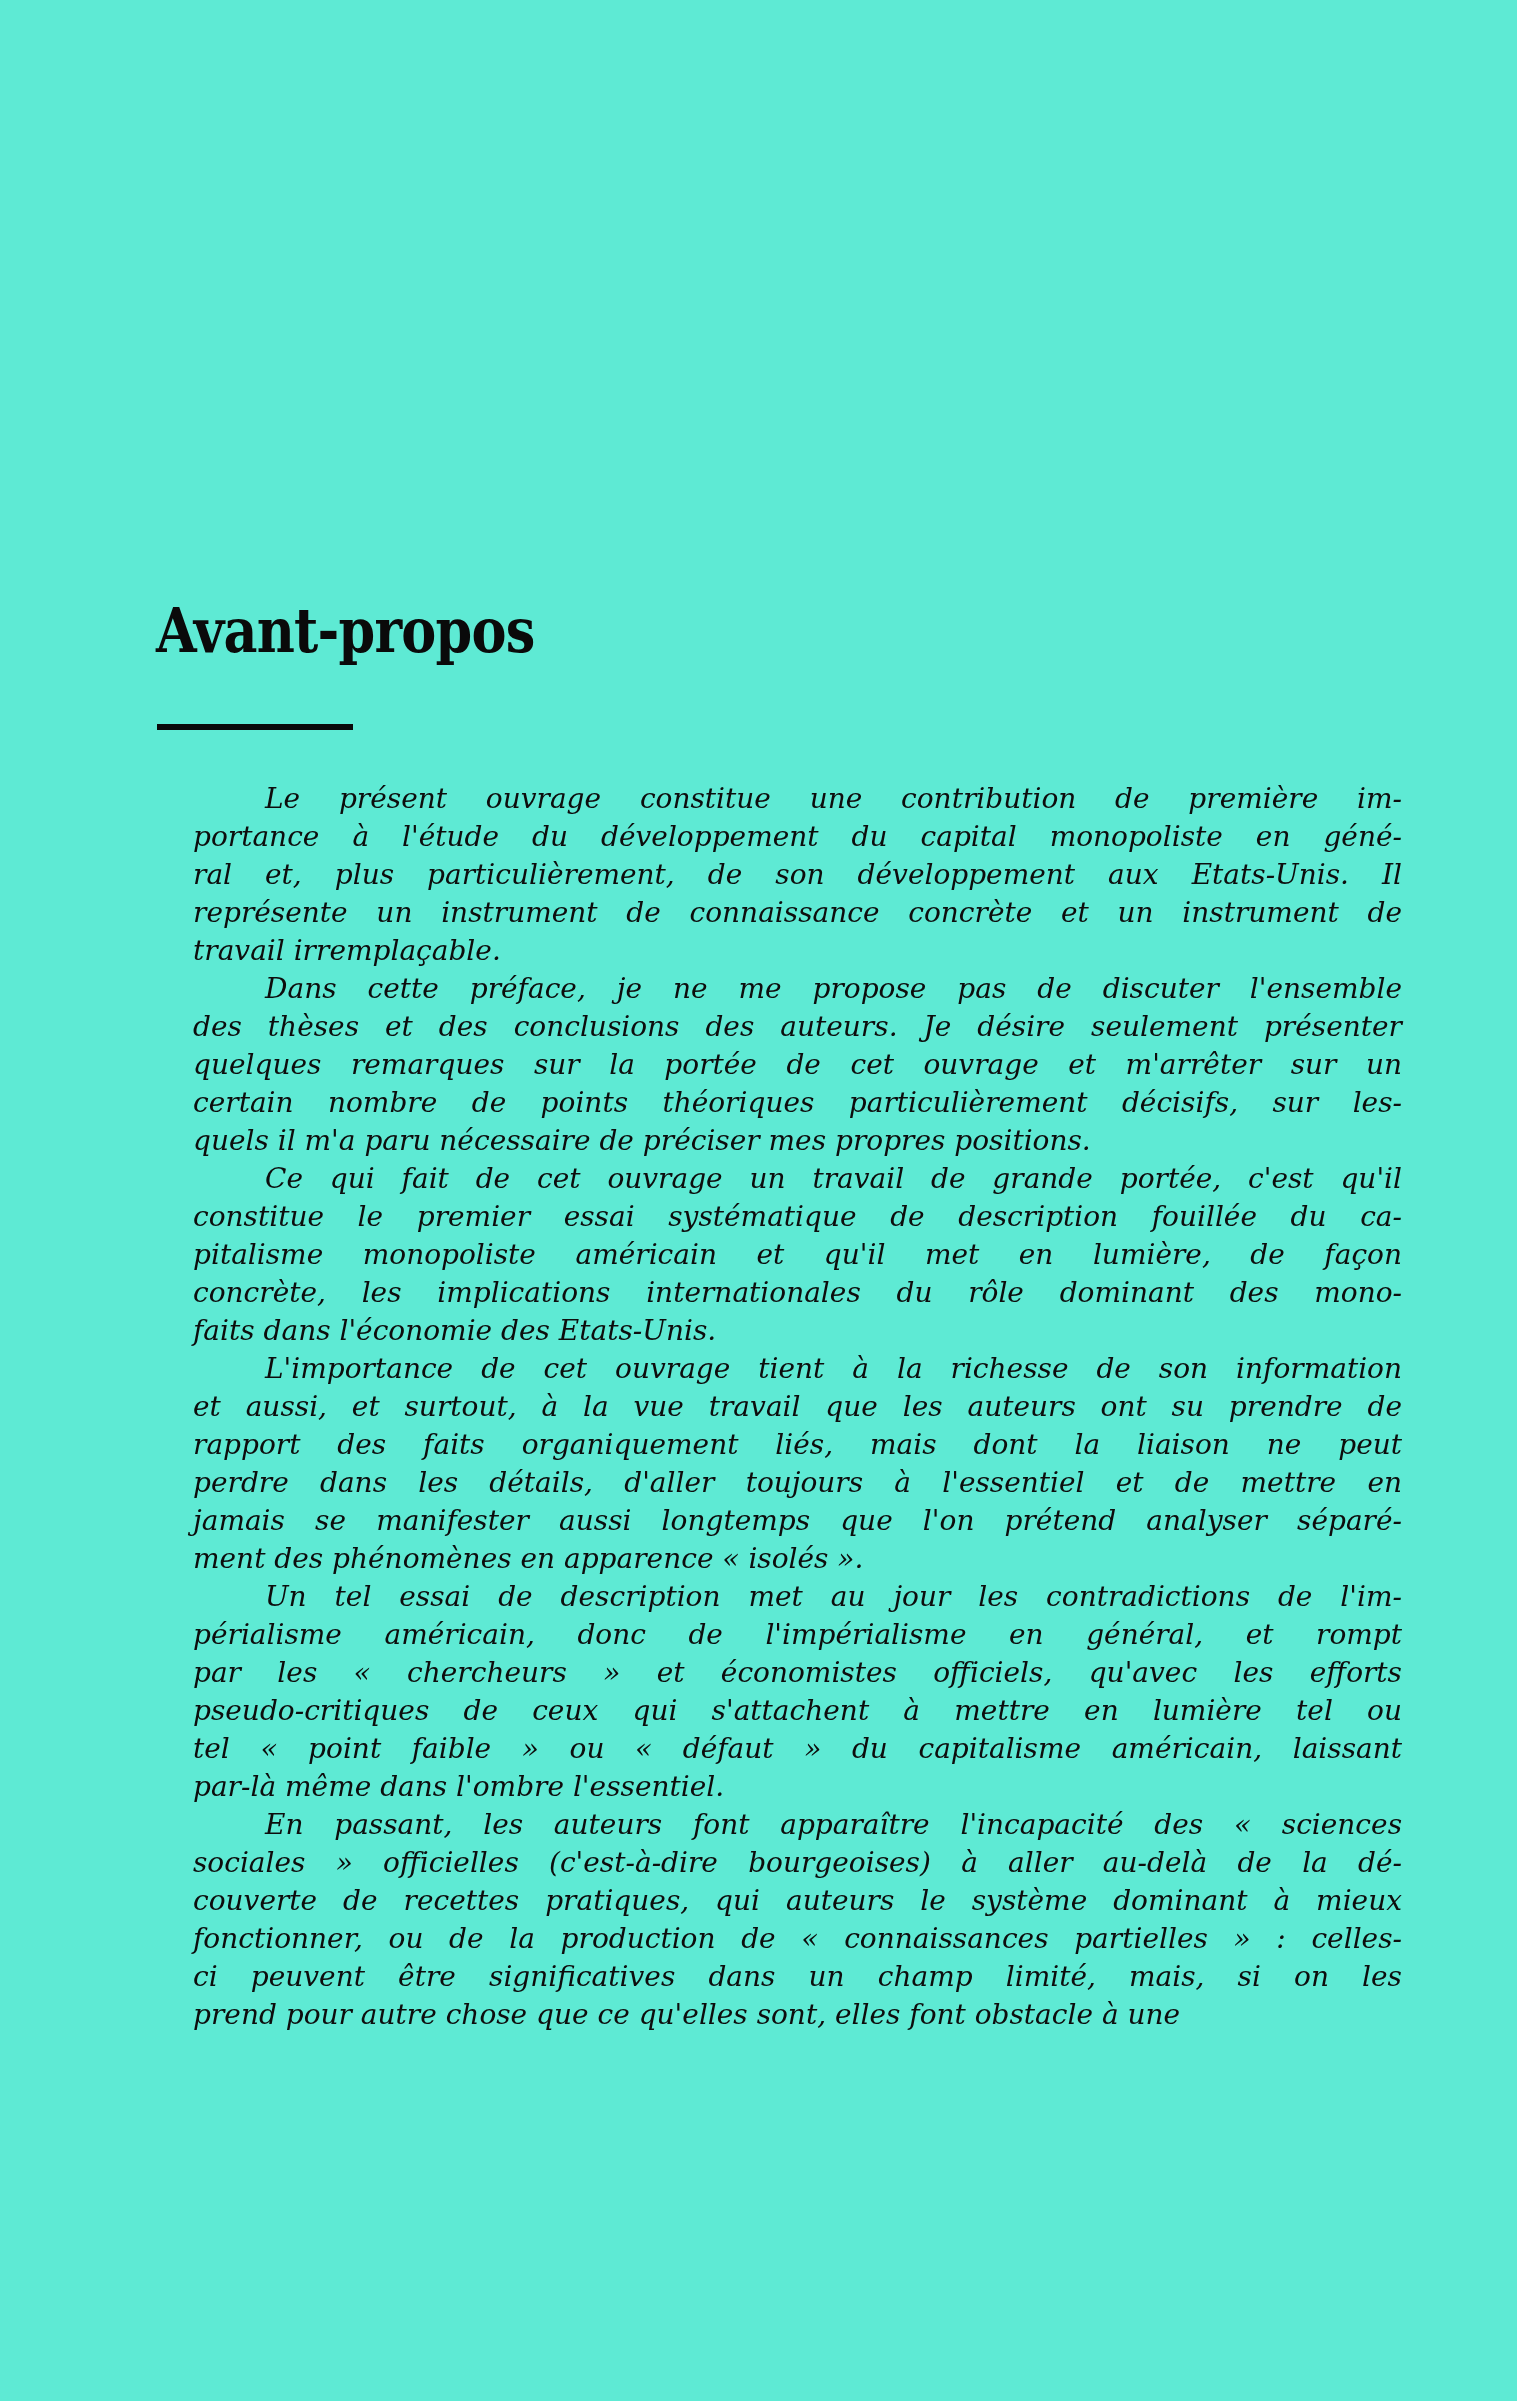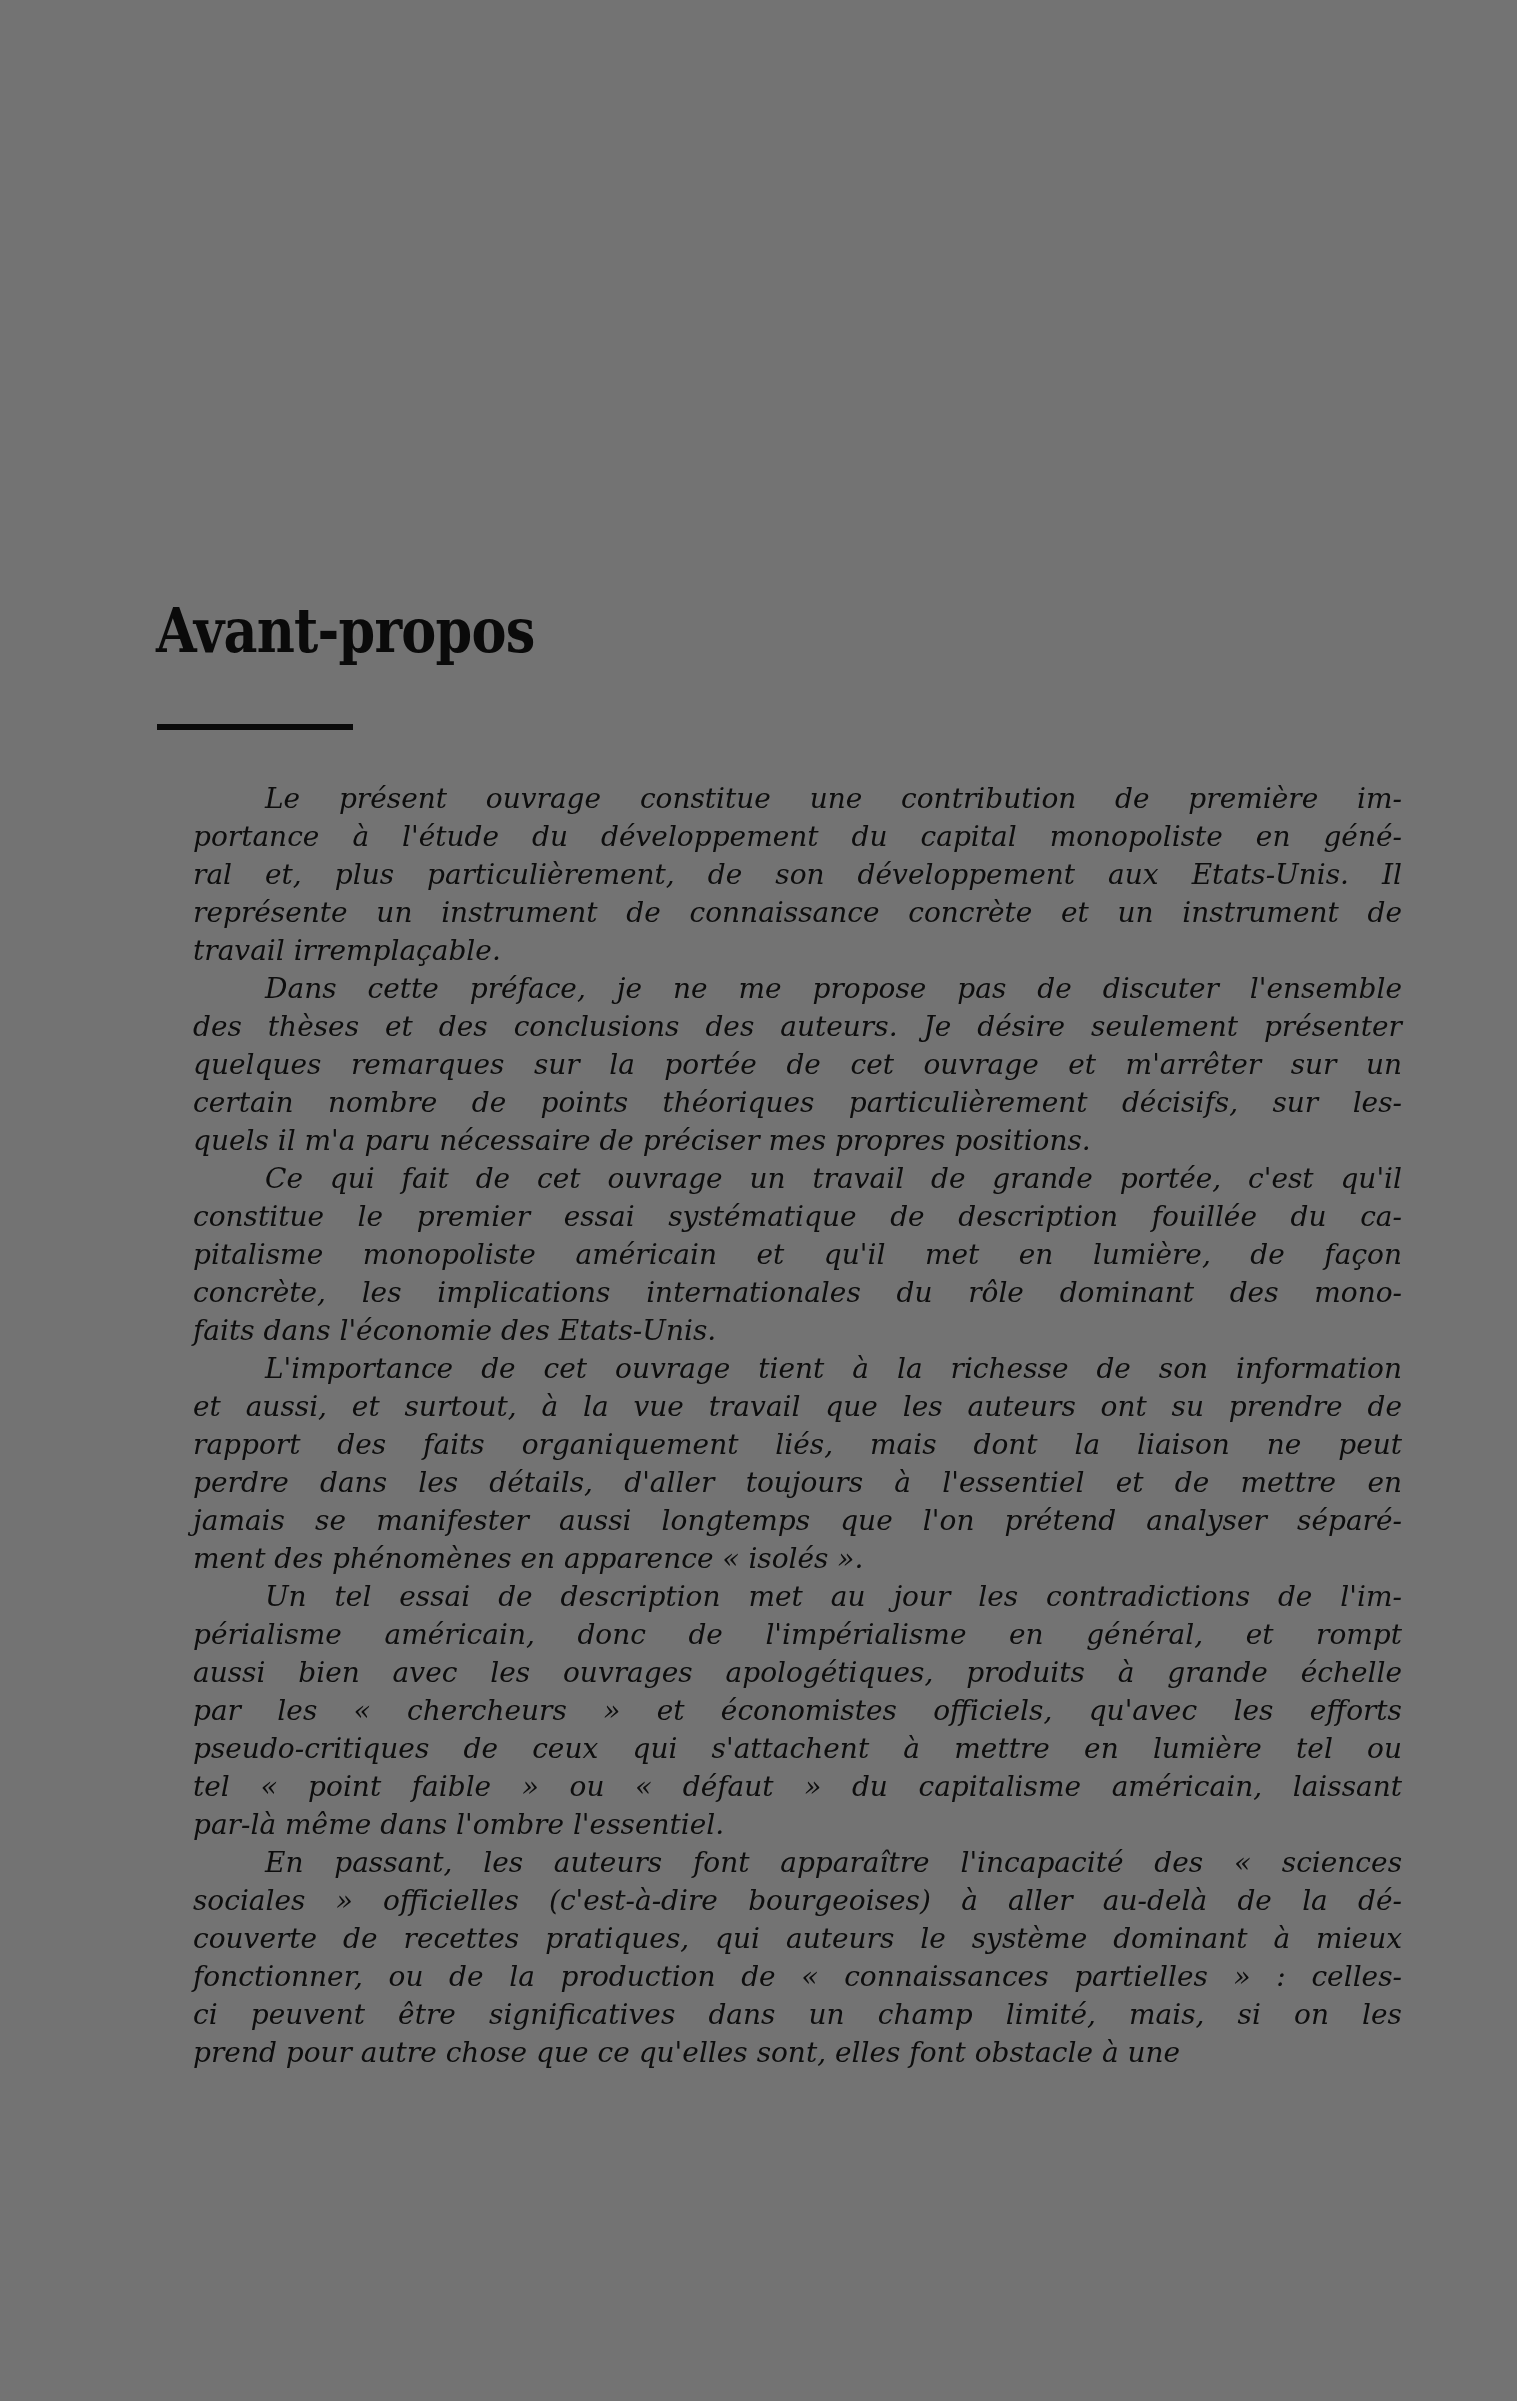--- a/index.html
+++ b/index.html
@@ -4,21 +4,21 @@
 <style>
   html, body {
     margin: 0;
     padding: 0;
     background: #ffffff;
   }
   .page {
     position: relative;
     width: 1518px;
     height: 2401px;
-    background: #737373;
+    background: #5eead4;
     overflow: hidden;
     font-family: "DejaVu Serif", serif;
   }
   .title {
     position: absolute;
     left: 156px;
     top: 595px;
     margin: 0;
     font-family: "DejaVu Serif", serif;
     font-weight: bold;
@@ -98,21 +98,20 @@
       <div class="line">et aussi, et surtout, à la vue travail que les auteurs ont su prendre de</div>
       <div class="line">rapport des faits organiquement liés, mais dont la liaison ne peut</div>
       <div class="line">perdre dans les détails, d'aller toujours à l'essentiel et de mettre en</div>
       <div class="line">jamais se manifester aussi longtemps que l'on prétend analyser séparé-</div>
       <div class="line plast">ment des phénomènes en apparence « isolés ».</div>
     </div>
 
     <div class="para">
       <div class="line first">Un tel essai de description met au jour les contradictions de l'im-</div>
       <div class="line">périalisme américain, donc de l'impérialisme en général, et rompt</div>
-      <div class="line">aussi bien avec les ouvrages apologétiques, produits à grande échelle</div>
       <div class="line">par les « chercheurs » et économistes officiels, qu'avec les efforts</div>
       <div class="line">pseudo-critiques de ceux qui s'attachent à mettre en lumière tel ou</div>
       <div class="line">tel « point faible » ou « défaut » du capitalisme américain, laissant</div>
       <div class="line plast">par-là même dans l'ombre l'essentiel.</div>
     </div>
 
     <div class="para">
       <div class="line first">En passant, les auteurs font apparaître l'incapacité des « sciences</div>
       <div class="line">sociales » officielles (c'est-à-dire bourgeoises) à aller au-delà de la dé-</div>
       <div class="line">couverte de recettes pratiques, qui auteurs le système dominant à mieux</div>

